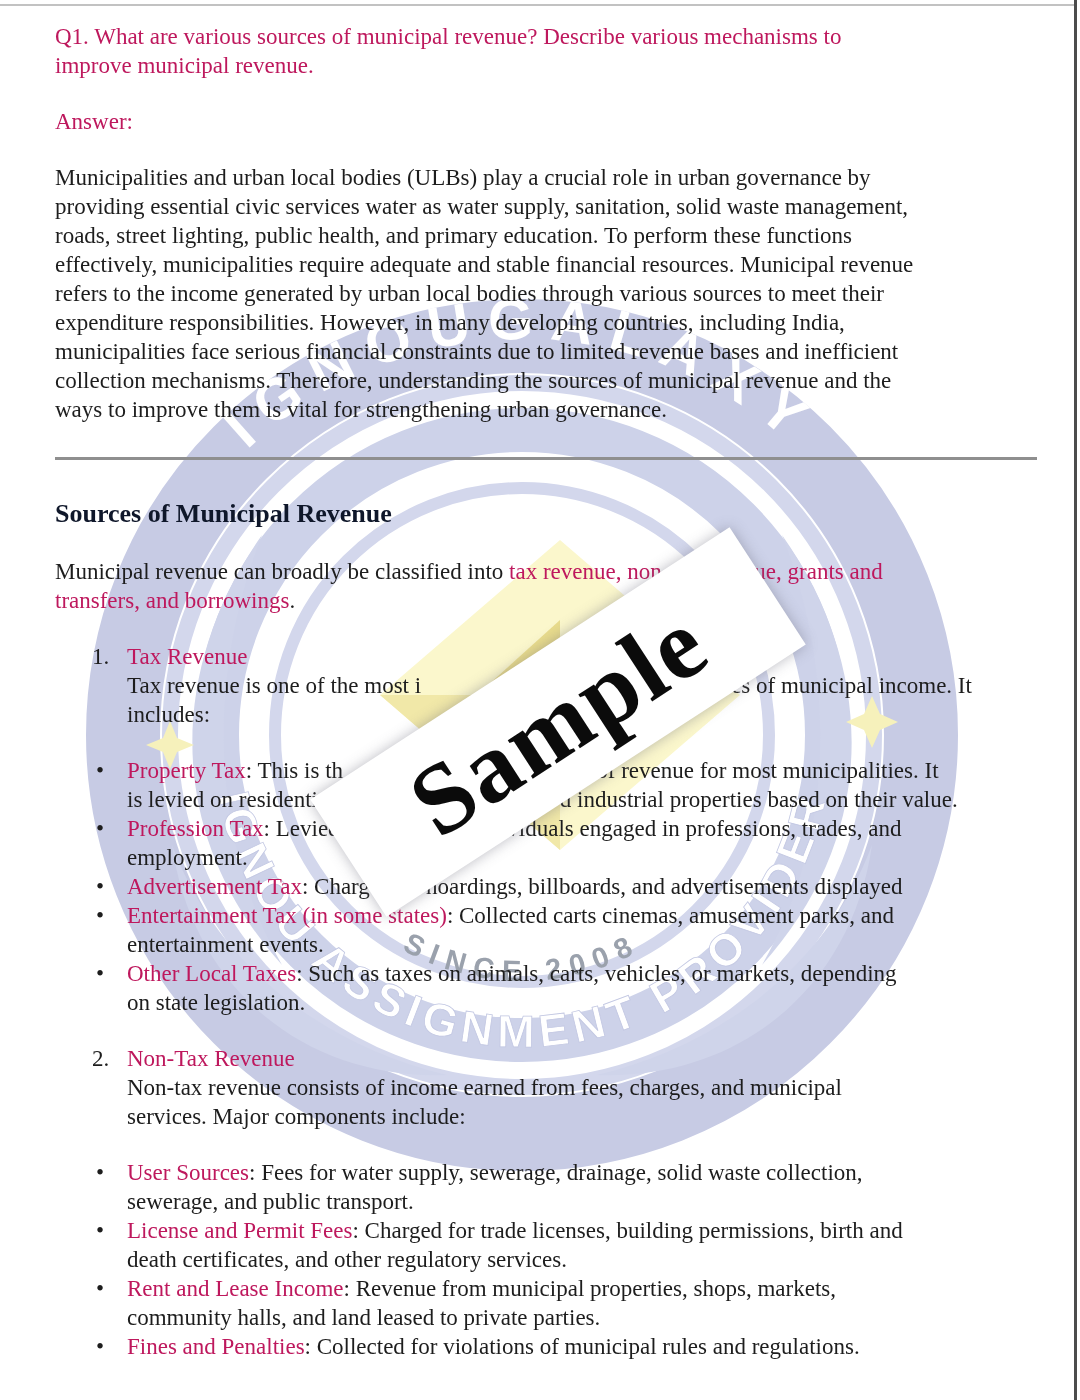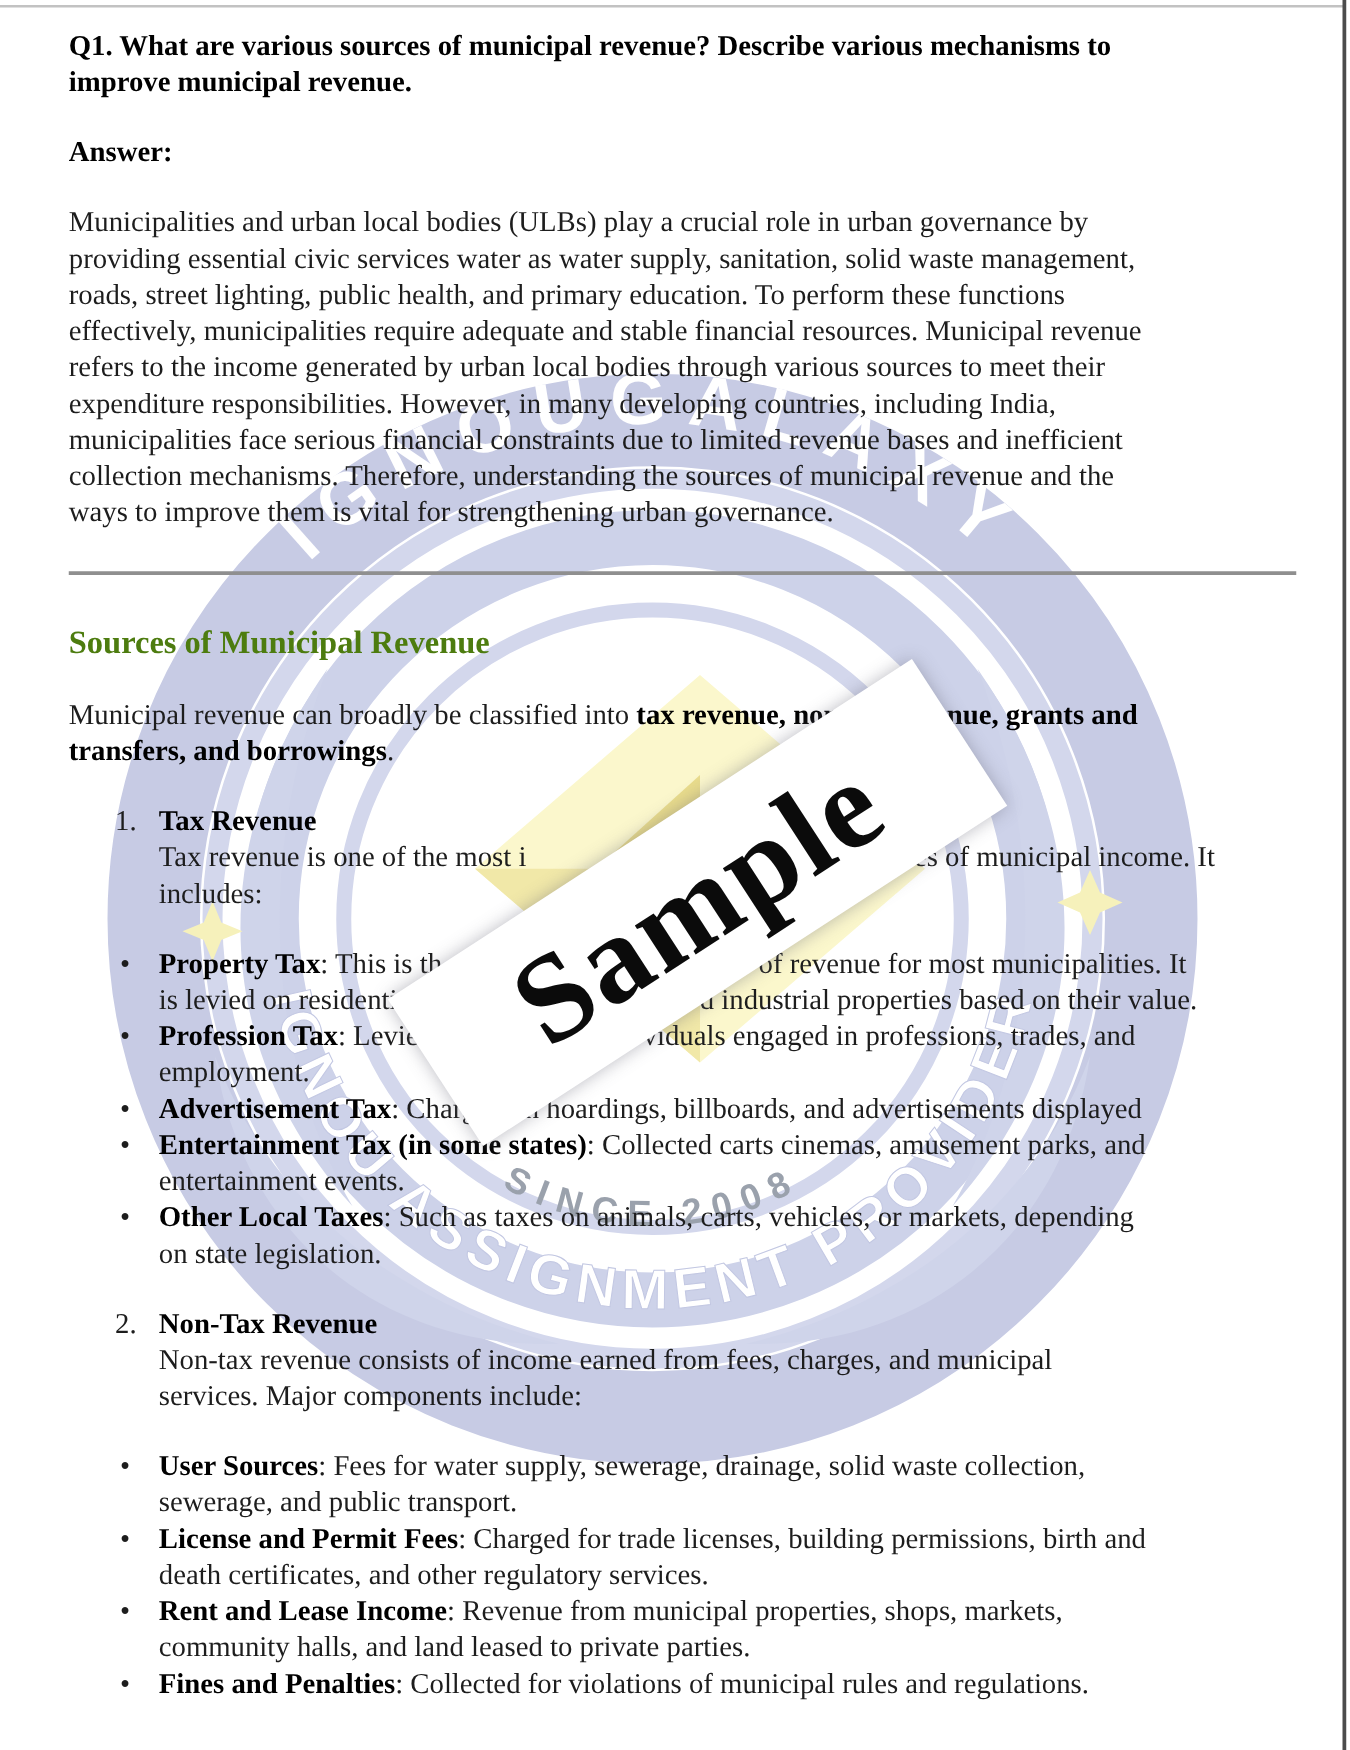--- a/index.html
+++ b/index.html
@@ -3,22 +3,22 @@
 <meta charset="utf-8">
 <style>
   html,body{margin:0;padding:0;background:#ffffff;}
   .page{position:relative;width:1080px;height:1400px;background:#ffffff;overflow:hidden;
         font-family:"Liberation Serif",serif;color:#1d1d1d;}
   .top-line{position:absolute;left:0;top:4px;width:1076px;height:2px;background:#c2c2c2;z-index:4;}
   .edge-line{position:absolute;left:1074px;top:0;width:3px;height:1400px;background:#4c4c4c;z-index:4;}
   .emblem{position:absolute;left:77px;top:290px;width:890px;height:890px;z-index:1;}
   .doc{position:absolute;left:55px;top:22px;width:982px;z-index:2;}
   .block{margin-bottom:27px;font-size:23px;line-height:29px;}
-  .block.h2{font-weight:bold;font-size:26px;line-height:32px;color:#4d7c0f;}
-  .b{font-weight:bold;color:#000000;}
+  .block.h2{font-weight:bold;font-size:26px;line-height:32px;color:#0f172a;}
+  .b{font-weight:normal;color:#be185d;}
   .line{white-space:nowrap;}
   .gap{display:inline-block;}
   .hr-block{margin:33px 0 38px 0;}
   .rule{height:3px;background:#8f8f8f;width:982px;}
   .li{position:relative;padding-left:72px;}
   .marker{position:absolute;left:37px;top:0;}
   .marker.dot{left:41px;}
   .sample-band{position:absolute;left:308px;top:652px;width:500px;height:140px;background:#ffffff;
        transform:rotate(-33deg);z-index:3;display:flex;align-items:center;justify-content:center;
        box-shadow:0 0 14px rgba(105,105,120,0.45);}

